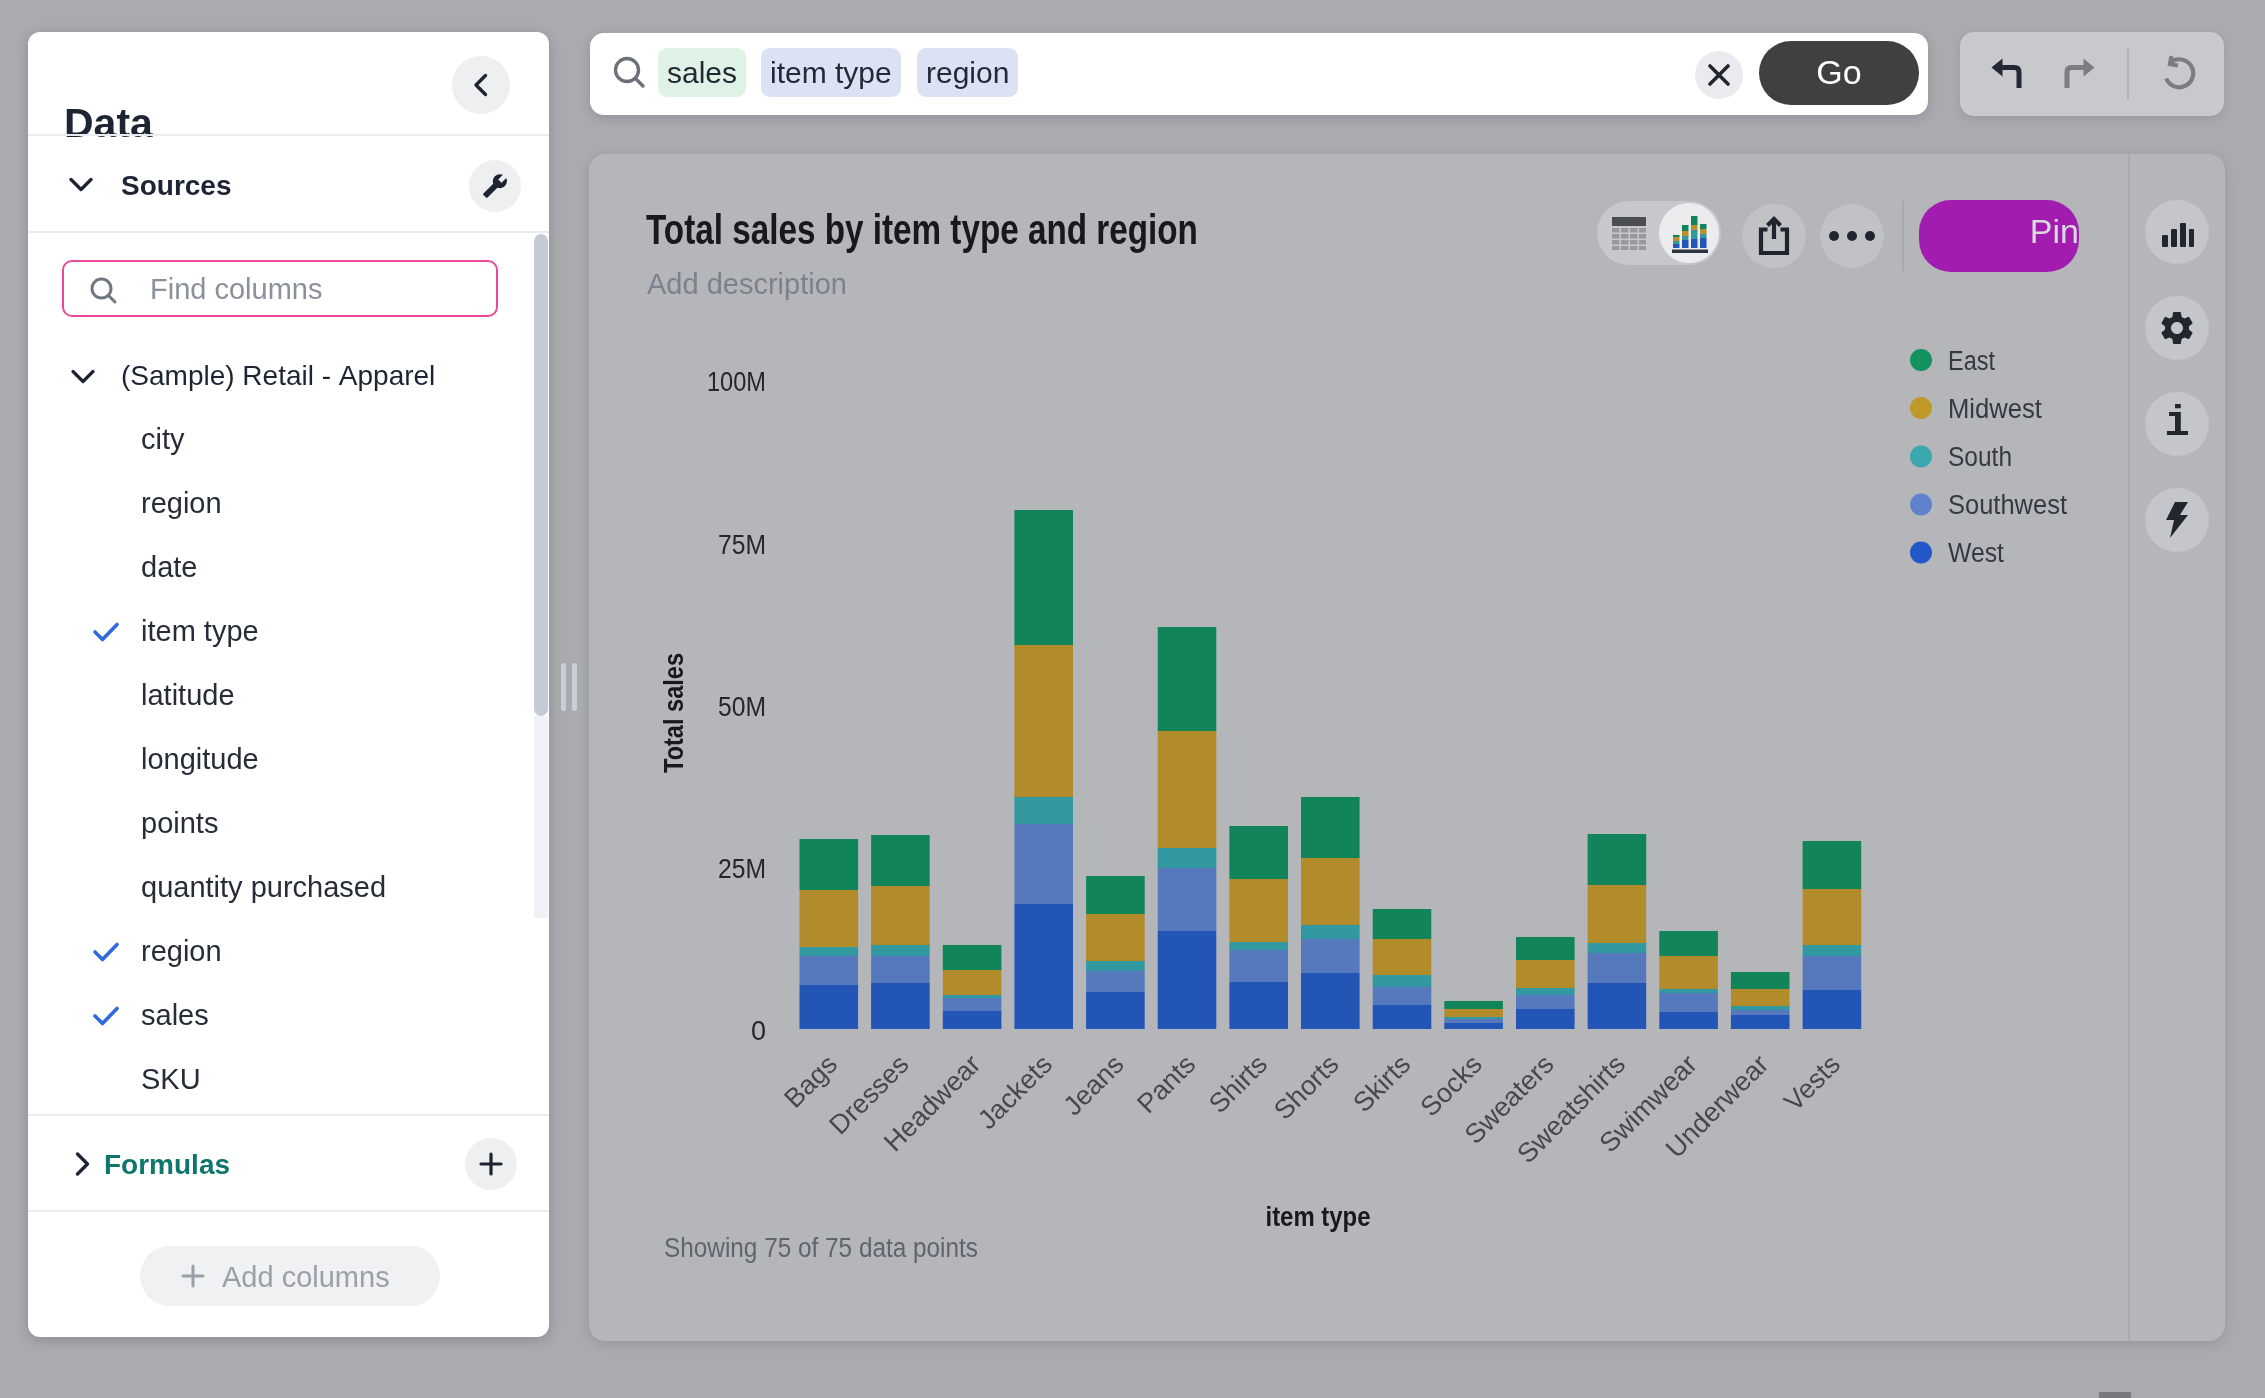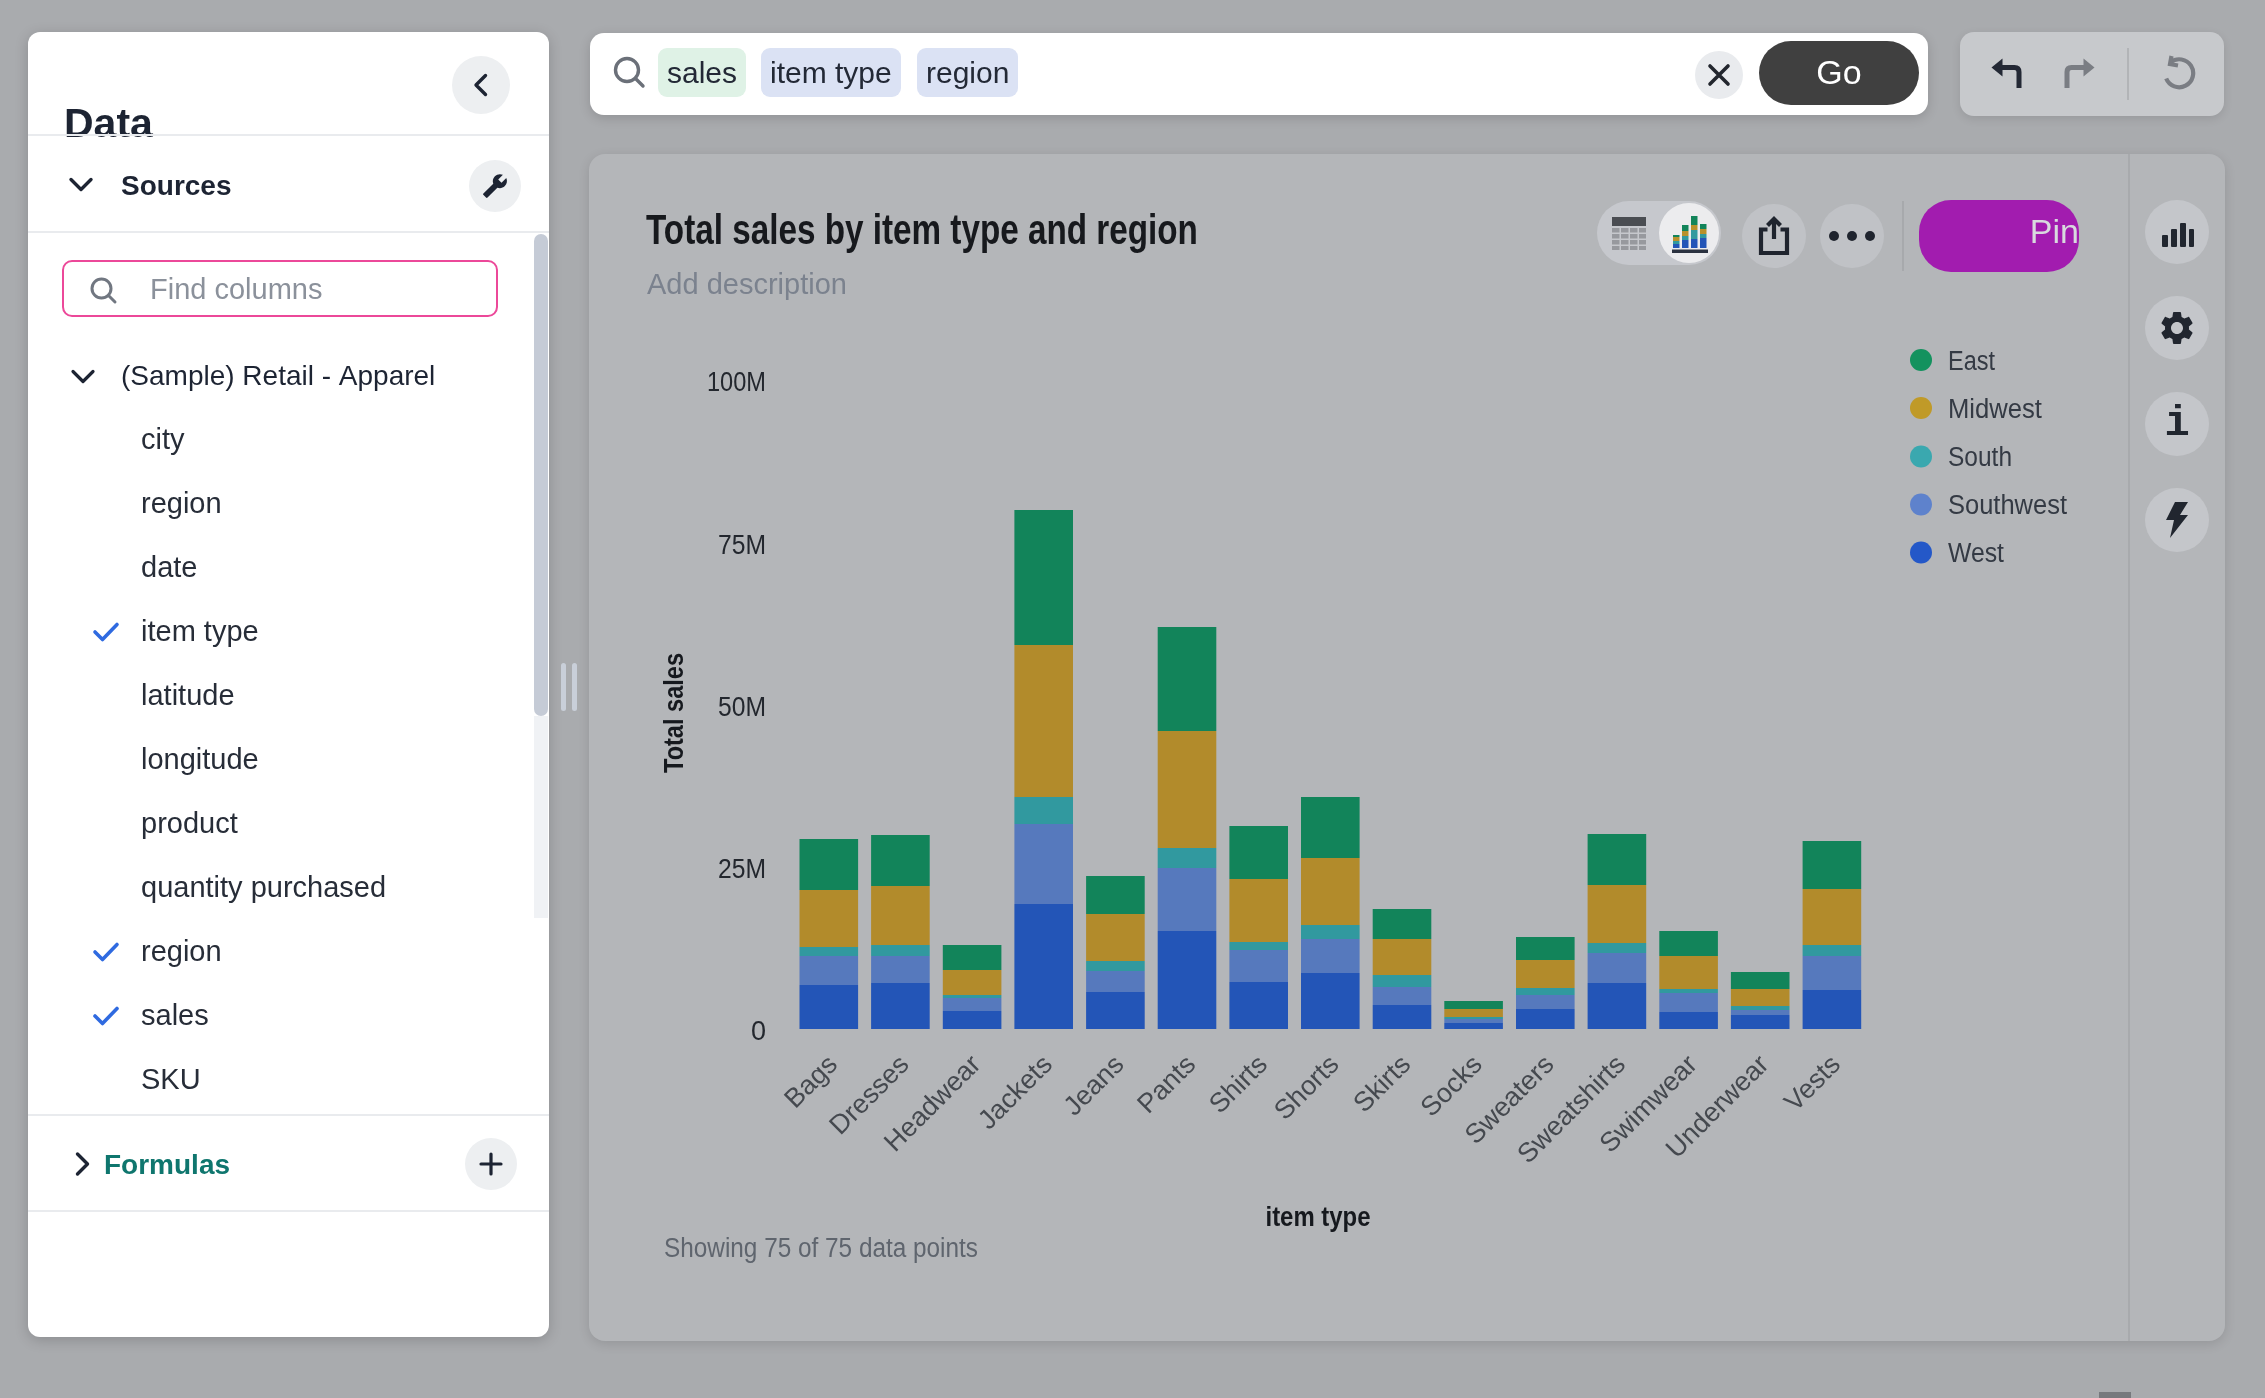--- a/index.html
+++ b/index.html
@@ -46,21 +46,21 @@
   <div class="abs" style="left:93px;top:328px;font-size:28px;font-weight:normal;color:#1d2433;">(Sample)&nbsp;Retail&nbsp;-&nbsp;Apparel</div>
 <div style="position:absolute;left:113px;top:391px;font-size:29px;color:#272d38;">city</div>
 <div style="position:absolute;left:113px;top:455px;font-size:29px;color:#272d38;">region</div>
 <div style="position:absolute;left:113px;top:519px;font-size:29px;color:#272d38;">date</div>
 <svg style="position:absolute;left:64px;top:589px" width="28" height="22" viewBox="0 0 28 22">
       <path d="M3 11 L10.5 18.5 L25 3.5" fill="none" stroke="#2f6ae0" stroke-width="3.6" stroke-linecap="round" stroke-linejoin="round"></path>
     </svg>
 <div style="position:absolute;left:113px;top:583px;font-size:29px;color:#272d38;">item type</div>
 <div style="position:absolute;left:113px;top:647px;font-size:29px;color:#272d38;">latitude</div>
 <div style="position:absolute;left:113px;top:711px;font-size:29px;color:#272d38;">longitude</div>
-<div style="position:absolute;left:113px;top:775px;font-size:29px;color:#272d38;">product</div>
+<div style="position:absolute;left:113px;top:775px;font-size:29px;color:#272d38;">points</div>
 <div style="position:absolute;left:113px;top:839px;font-size:29px;color:#272d38;">quantity purchased</div>
 <svg style="position:absolute;left:64px;top:909px" width="28" height="22" viewBox="0 0 28 22">
       <path d="M3 11 L10.5 18.5 L25 3.5" fill="none" stroke="#2f6ae0" stroke-width="3.6" stroke-linecap="round" stroke-linejoin="round"></path>
     </svg>
 <div style="position:absolute;left:113px;top:903px;font-size:29px;color:#272d38;">region</div>
 <svg style="position:absolute;left:64px;top:973px" width="28" height="22" viewBox="0 0 28 22">
       <path d="M3 11 L10.5 18.5 L25 3.5" fill="none" stroke="#2f6ae0" stroke-width="3.6" stroke-linecap="round" stroke-linejoin="round"></path>
     </svg>
 <div style="position:absolute;left:113px;top:967px;font-size:29px;color:#272d38;">sales</div>
 <div style="position:absolute;left:113px;top:1031px;font-size:29px;color:#272d38;">SKU</div>
@@ -70,20 +70,26 @@
       <path d="M3.5 3 L13.5 13 L3.5 23" fill="none" stroke="#1d2433" stroke-width="3.4" stroke-linecap="round" stroke-linejoin="round"></path>
     </svg>
   <div class="abs" style="left:76px;top:1117px;font-size:28px;font-weight:bold;color:#0f766e;">Formulas</div>
   <div class="abs" style="left:437px;top:1106px;width:52px;height:52px;border-radius:50%;background:#edeff1;">
     <svg style="position:absolute;left:13px;top:13px" width="26" height="26" viewBox="0 0 26 26">
         <path d="M13 3 V23 M3 13 H23" stroke="#1d2433" stroke-width="3.2" stroke-linecap="round"></path>
       </svg>
   </div>
   <div class="abs" style="left:0;top:1178px;width:100%;height:2px;background:#e9ebee;"></div>
 
+  <div class="abs" style="left:112px;top:1214px;width:300px;height:60px;border-radius:30px;background:#f0f1f3;">
+    <svg style="position:absolute;left:40px;top:17px" width="26" height="26" viewBox="0 0 26 26">
+        <path d="M13 3 V23 M3 13 H23" stroke="#9aa0aa" stroke-width="3" stroke-linecap="round"></path>
+      </svg>
+    <div style="position:absolute;left:82px;top:15px;font-size:29px;color:#9aa0aa;">Add columns</div>
+  </div>
 </div>
 
 <div class="abs" style="left:561px;top:663px;width:5px;height:48px;border-radius:3px;background:#c9cfd9;"></div>
 <div class="abs" style="left:572px;top:663px;width:5px;height:48px;border-radius:3px;background:#c9cfd9;"></div>
 
 <div class="abs" style="left:590px;top:33px;width:1338px;height:82px;background:#fff;border-radius:14px;box-shadow:0 3px 12px rgba(0,0,0,0.15);">
   <svg style="position:absolute;left:612px;top:55px;position:absolute;left:22px;top:22px" width="36" height="36" viewBox="0 0 36 36">
       <circle cx="15" cy="15" r="11.5" fill="none" stroke="#6b7079" stroke-width="3.4"></circle>
       <path d="M23.5 23.5 L31 31" stroke="#6b7079" stroke-width="3.4" stroke-linecap="round"></path>
     </svg>

